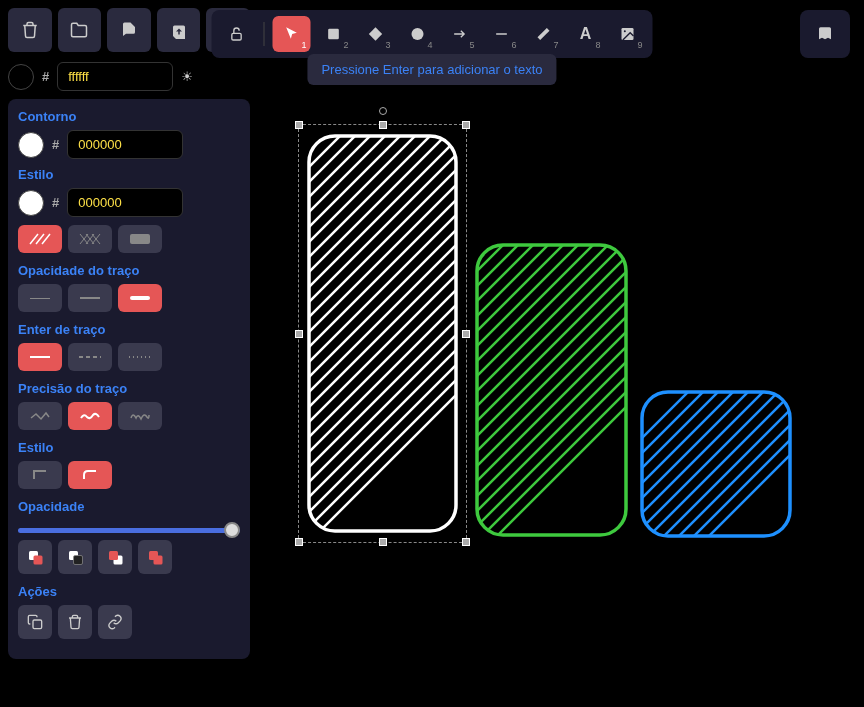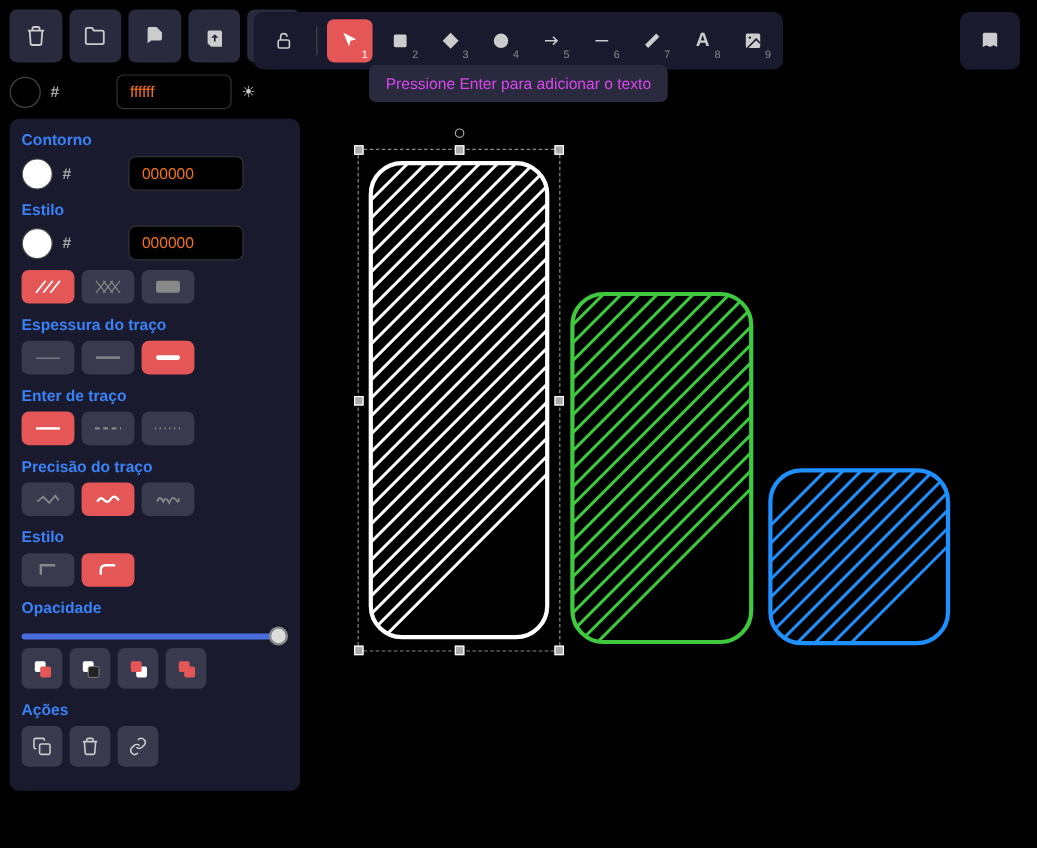--- a/index.html
+++ b/index.html
@@ -5,36 +5,36 @@
 * { margin: 0; padding: 0; box-sizing: border-box; }
 body { background: #000; color: #ccc; font-family: -apple-system, BlinkMacSystemFont, "Segoe UI", sans-serif; font-size: 13px; width: 864px; height: 707px; overflow: hidden; position: relative; }
 .sidebar { position: absolute; left: 0; top: 0; width: 258px; height: 707px; padding: 8px; overflow-y: auto; }
 .panel { background: #1a1a2e; border-radius: 8px; padding: 10px; margin-bottom: 10px; }
 .top-row { display: flex; gap: 6px; margin-bottom: 10px; }
 .icon-btn { background: #2a2a3e; border: none; border-radius: 6px; width: 40px; height: 40px; display: flex; align-items: center; justify-content: center; color: #ccc; cursor: pointer; }
 .icon-btn.big { width: 44px; height: 44px; }
 .color-row { display: flex; align-items: center; gap: 8px; margin-bottom: 8px; }
 .color-swatch { width: 26px; height: 26px; border-radius: 50%; border: 1px solid #444; }
 .hash { color: #aaa; font-weight: bold; }
-.color-input { background: #000; border: 1px solid #333; border-radius: 6px; padding: 6px 10px; color: #f97316; width: 96px; font-size: 13px; margin-left: 40px; }
+.color-input { background: #000; border: 1px solid #333; border-radius: 6px; padding: 6px 10px; color: #fde047; width: 116px; font-size: 13px; }
 .gear { color: #ccc; cursor: pointer; }
 .section-label { font-size: 13px; font-weight: 600; color: #3b82f6; margin-bottom: 6px; }
 .btn-row { display: flex; gap: 6px; margin-bottom: 10px; }
 .opt-btn { background: #3a3a4e; border: none; border-radius: 6px; width: 44px; height: 28px; display: flex; align-items: center; justify-content: center; color: #aaa; cursor: pointer; }
 .opt-btn.active { background: #e55656; color: #fff; }
 .opt-btn.square { width: 34px; height: 34px; }
 .slider-wrap { position: relative; height: 20px; margin-top: 4px; }
 .slider-track { position: absolute; top: 8px; left: 0; right: 0; height: 5px; background: #4a6ee0; border-radius: 3px; }
 .slider-thumb { position: absolute; top: 2px; right: 0; width: 16px; height: 16px; background: #ddd; border-radius: 50%; border: 2px solid #888; }
 .toolbar { position: absolute; top: 10px; left: 50%; transform: translateX(-50%); display: flex; gap: 4px; background: #1a1a2e; border-radius: 8px; padding: 6px; align-items: center; }
 .tool-btn { background: transparent; border: none; border-radius: 6px; width: 38px; height: 36px; display: flex; align-items: center; justify-content: center; color: #ccc; cursor: pointer; position: relative; }
 .tool-btn.active { background: #e55656; color: #fff; }
 .tool-num { position: absolute; bottom: 2px; right: 4px; font-size: 9px; color: #888; }
 .tool-btn.active .tool-num { color: #fff; }
-.tooltip { position: absolute; top: 54px; left: 50%; transform: translateX(-50%); background: #2a2a3e; color: #d946ef; padding: 8px 14px; border-radius: 6px; font-size: 13px; white-space: nowrap; }
+.tooltip { position: absolute; top: 54px; left: 50%; transform: translateX(-50%); background: #2a2a3e; color: #3b82f6; padding: 8px 14px; border-radius: 6px; font-size: 13px; white-space: nowrap; }
 .library-btn { position: absolute; top: 10px; right: 14px; background: #1a1a2e; border-radius: 8px; padding: 6px; }
 .canvas { position: absolute; left: 258px; top: 0; right: 0; bottom: 0; }
 .selection-box { position: absolute; border: 1px dashed #888; }
 .sel-handle { position: absolute; width: 8px; height: 8px; background: #aaa; border: 1px solid #fff; }
 .rot-handle { position: absolute; width: 8px; height: 8px; border: 1px solid #aaa; border-radius: 50%; background: transparent; }
 svg.hatch-pattern { position: absolute; overflow: visible; }
 </style>
 </head>
 <body>
 
@@ -106,21 +106,21 @@
             <line x1="2" y1="2" x2="10" y2="12" stroke="#888" stroke-width="1"></line>
             <line x1="8" y1="2" x2="16" y2="12" stroke="#888" stroke-width="1"></line>
             <line x1="14" y1="2" x2="22" y2="12" stroke="#888" stroke-width="1"></line>
           </svg>
         </button>
       <button class="opt-btn">
           <div style="width:20px;height:10px;background:#888;border-radius:2px"></div>
         </button>
     </div>
 
-    <div class="section-label">Espessura do traço</div>
+    <div class="section-label">Opacidade do traço</div>
     <div class="btn-row">
       <button class="opt-btn">
           <div style="width:20px;height:1px;background:#888"></div>
         </button>
       <button class="opt-btn">
           <div style="width:20px;height:2px;background:#888"></div>
         </button>
       <button class="opt-btn active">
           <div style="width:20px;height:4px;background:#fff;border-radius:2px"></div>
         </button>

